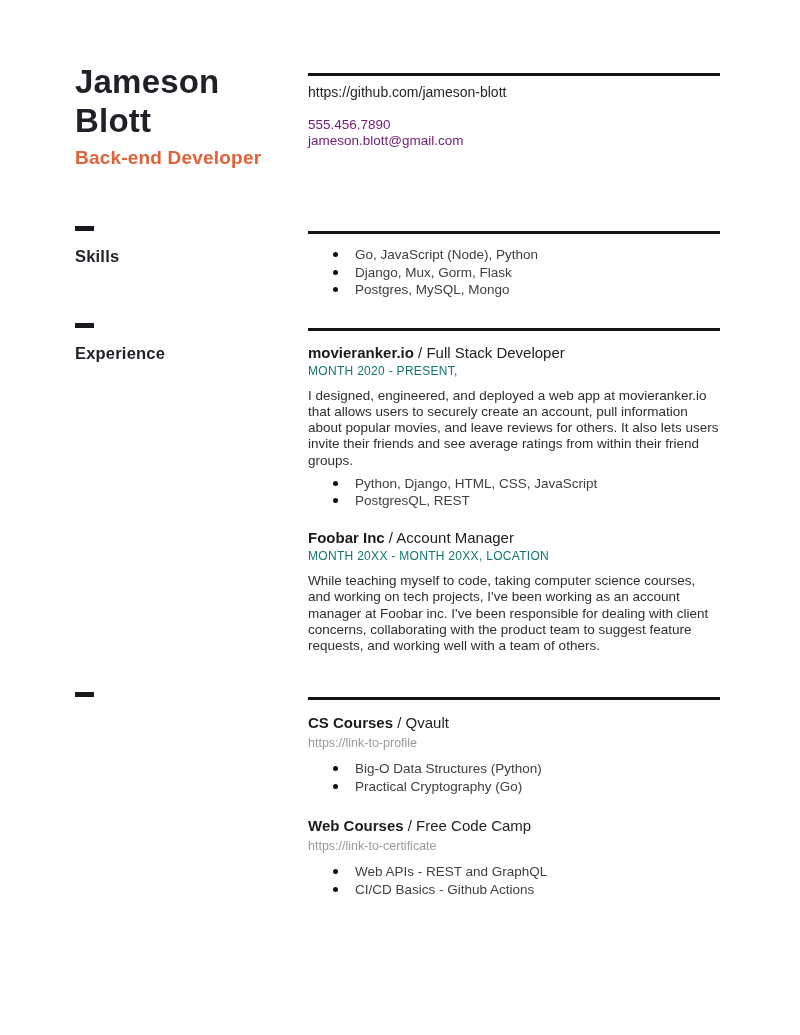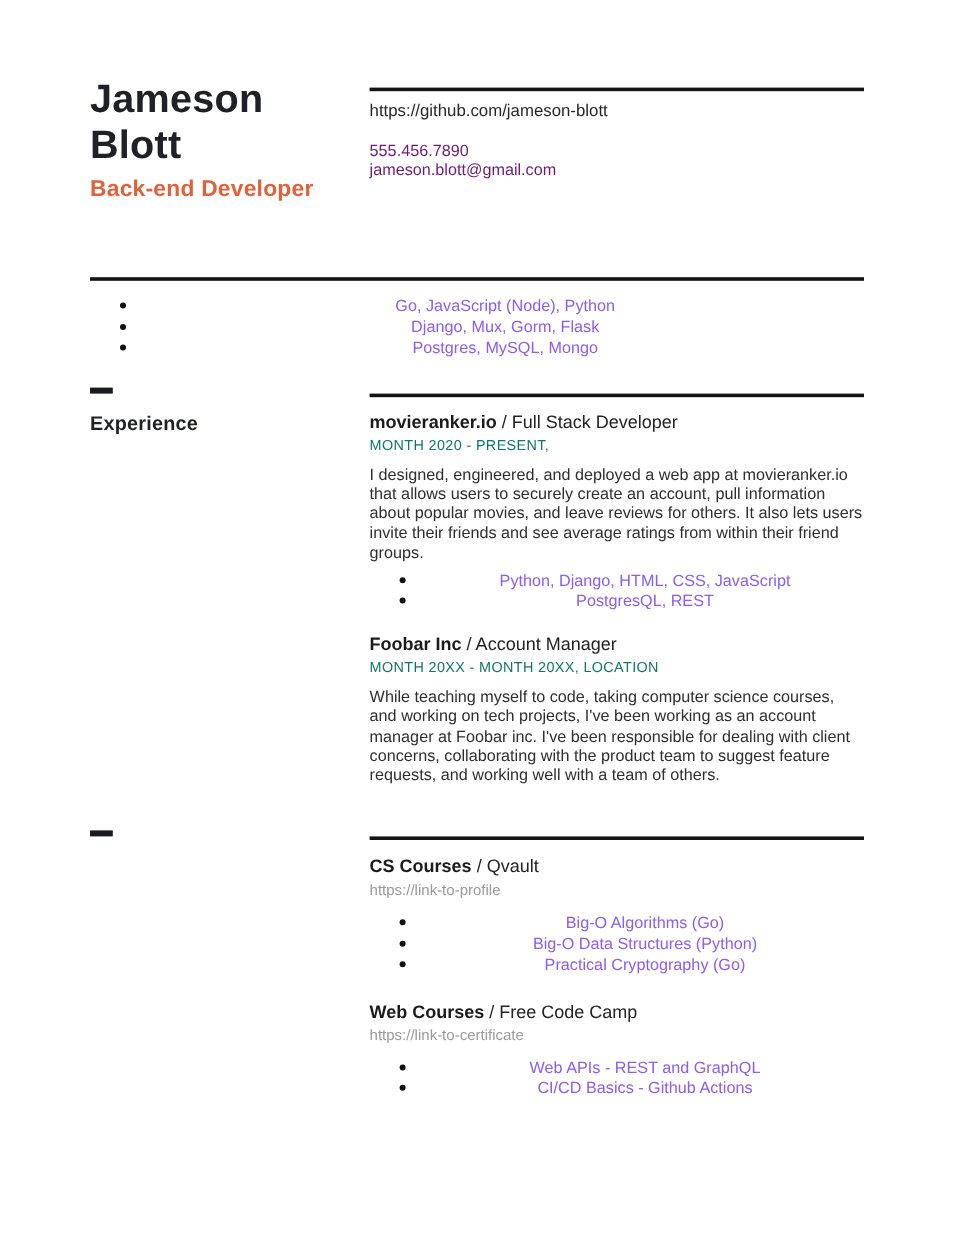--- a/index.html
+++ b/index.html
@@ -60,21 +60,21 @@
   }
   .entry + .entry { margin-top:18px; }
   .entry.edu + .entry.edu { margin-top:21px; }
 
   
   ul.blist { list-style:none; margin-top:6px; }
   ul.blist.first { margin-top:12px; }
   ul.blist.edu { margin-top:9px; }
   ul.blist li {
     position:relative; padding-left:47px;
-    font-size:13.5px; line-height:17.5px; color:#8b5cf6;text-align:center;
+    font-size:13.5px; line-height:17.5px; color:#404040;
   }
   ul.blist li::before {
     content:""; position:absolute; left:25px; top:6px;
     width:5px; height:5px; border-radius:50%; background:#111;
   }
 </style>
 </head>
 <body>
 
 <div class="page">
@@ -91,20 +91,24 @@
       <div class="rule"></div>
       <a class="github-link" href="#">https://github.com/jameson-blott</a>
       <div class="contact-block">
         <a class="contact-line" href="#">555.456.7890</a>
         <a class="contact-line" href="#">jameson.blott@gmail.com</a>
       </div>
     </div>
   </div>
 
   <div class="row section">
+    <div class="col-left">
+      <div class="dash"></div>
+      <div class="sec-heading">Skills</div>
+    </div>
     <div class="col-right">
       <div class="sec-rule"></div>
       <ul class="blist first">
         <li>Go, JavaScript (Node), Python</li>
         <li>Django, Mux, Gorm, Flask</li>
         <li>Postgres, MySQL, Mongo</li>
       </ul>
     </div>
   </div>
 
@@ -147,21 +151,20 @@
     <div class="col-right">
       <div class="sec-rule"></div>
 
       <div class="entry edu" style="margin-top:13px;">
         <div class="entry-title">
           <span class="org">CS Courses</span>
           <span>/ Qvault</span>
         </div>
         <a class="entry-link" href="#">https://link-to-profile</a>
         <ul class="blist edu">
-          <li>Big-O Algorithms (Go)</li>
           <li>Big-O Data Structures (Python)</li>
           <li>Practical Cryptography (Go)</li>
         </ul>
       </div>
 
       <div class="entry edu">
         <div class="entry-title">
           <span class="org">Web Courses</span>
           <span>/ Free Code Camp</span>
         </div>

